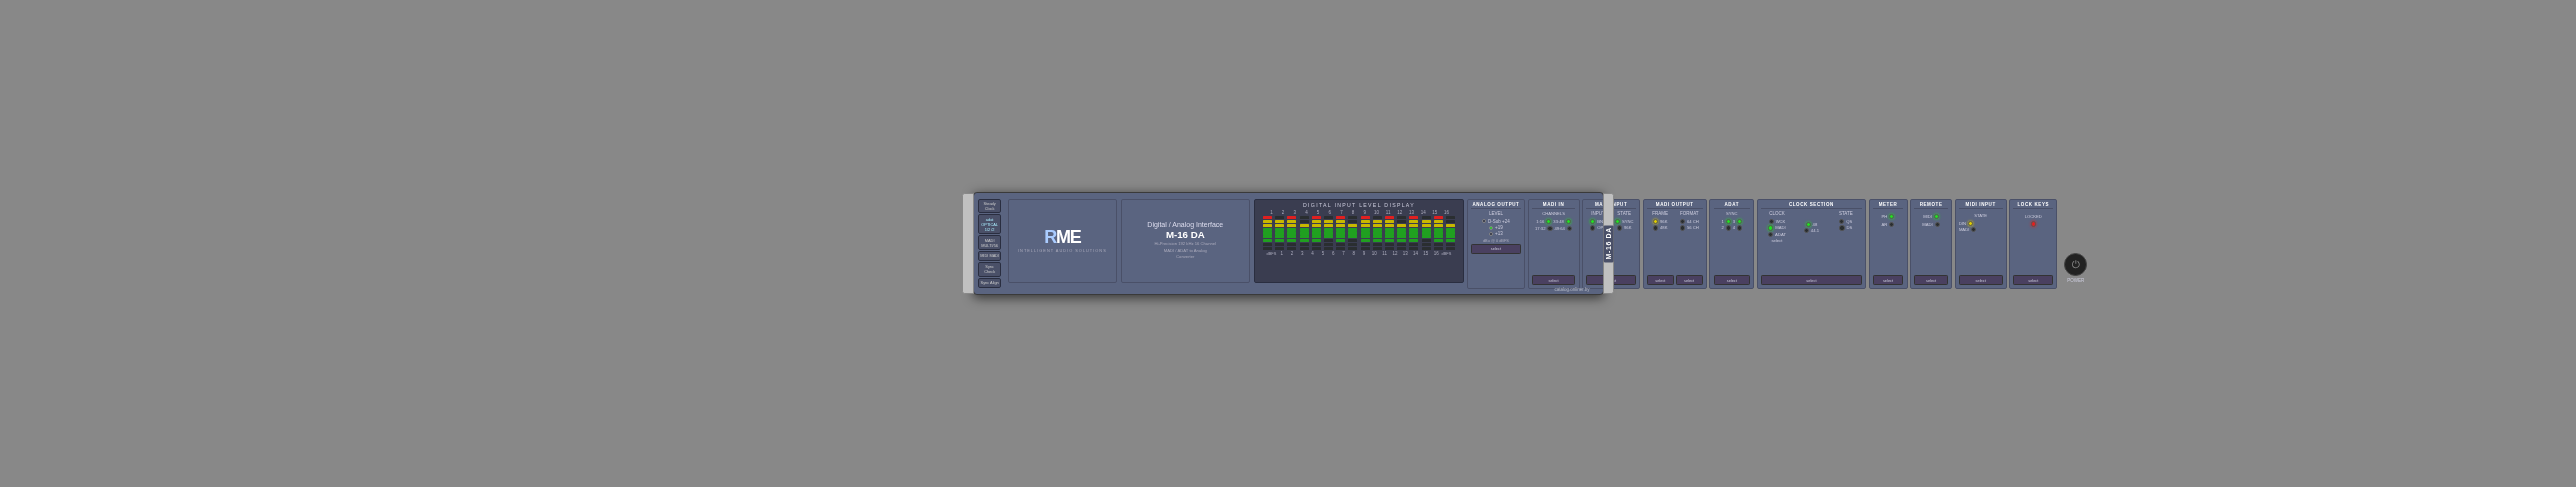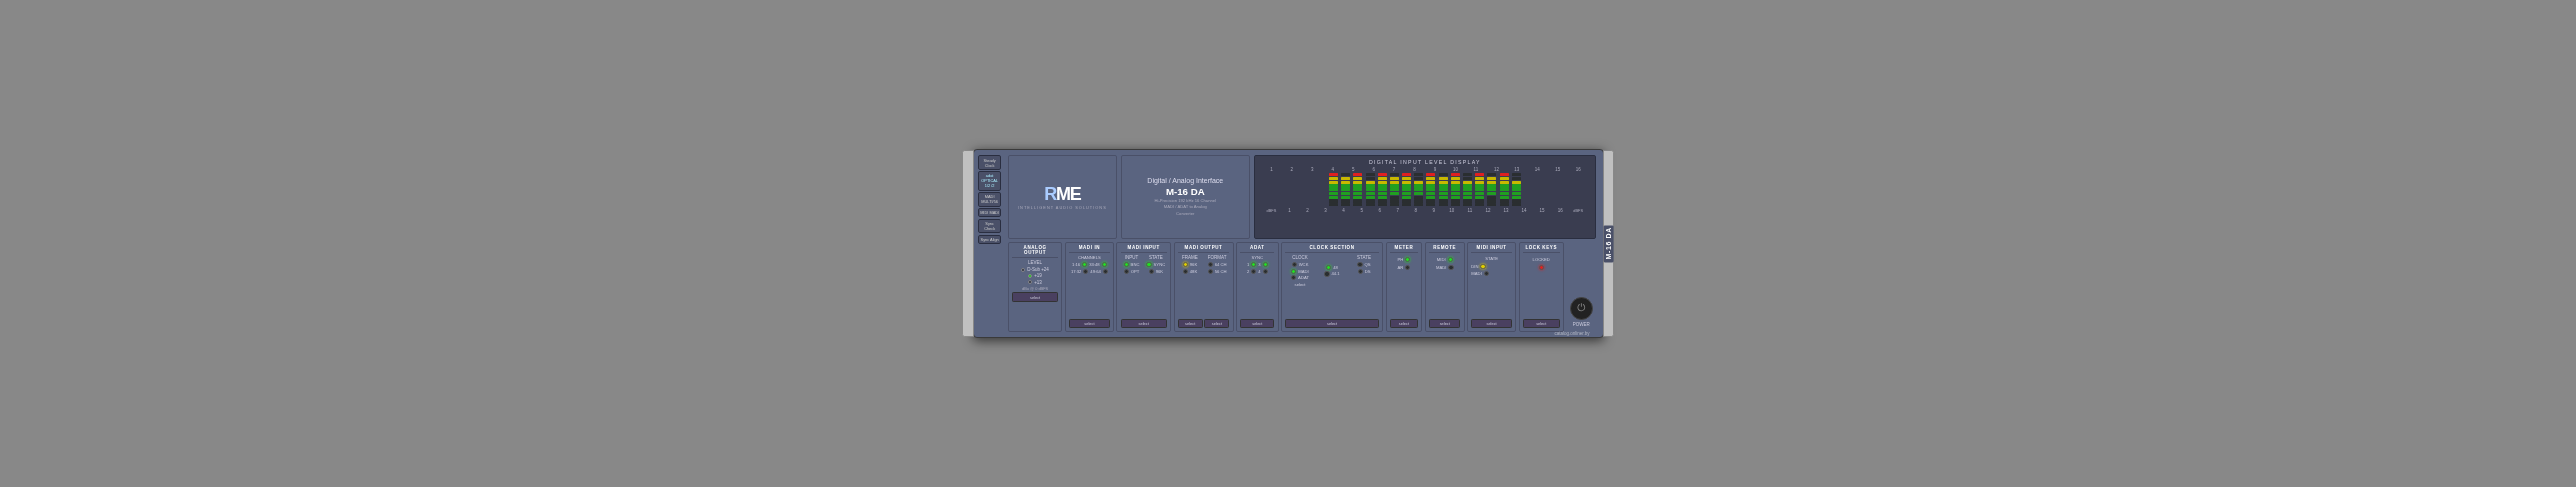--- a/index.html
+++ b/index.html
@@ -64,21 +64,21 @@
       padding: 1.3px 0.6px;
       cursor: pointer;
       width: 23px;
     }
     .left-btn.active { color: #aef; }
 
     .main-content {
       margin-left: 28px;
       margin-right: 0;
       display: flex;
-      flex-direction: column;
+      flex-direction: row;
       gap: 2.6px;
     }
 
     
     .top-section {
       display: flex;
       gap: 3.9px;
       height: 84px;
     }
 

